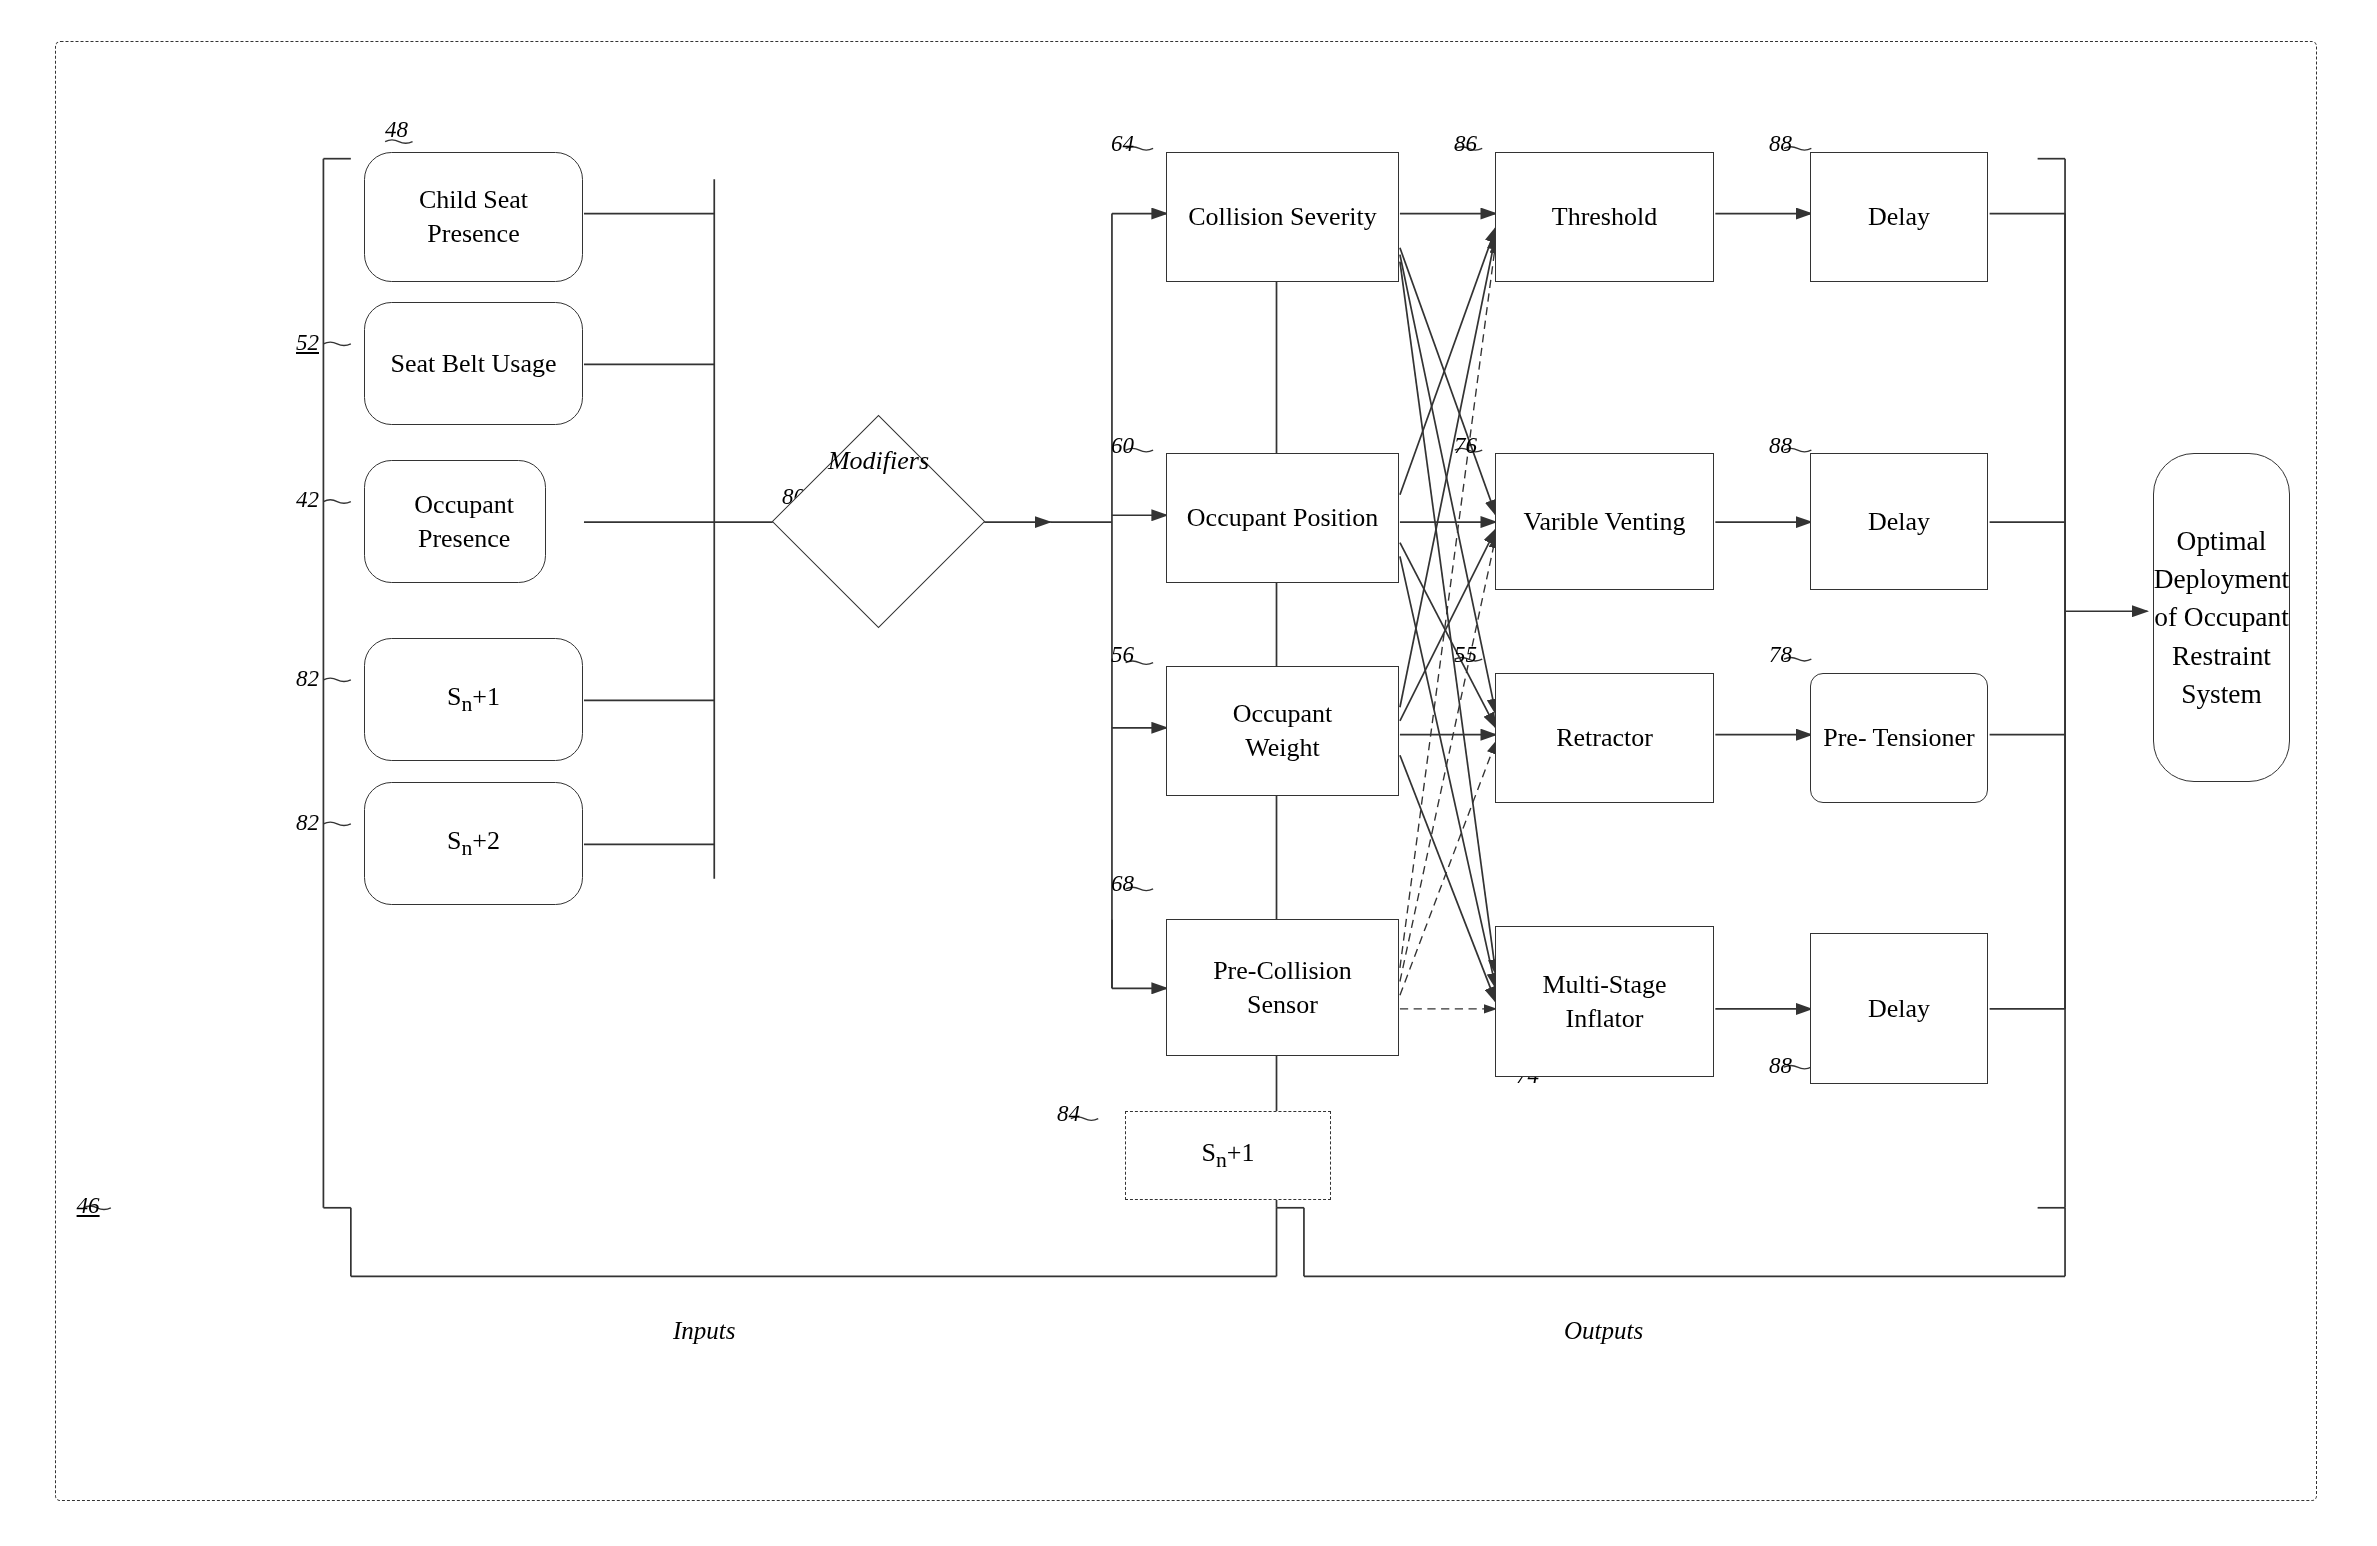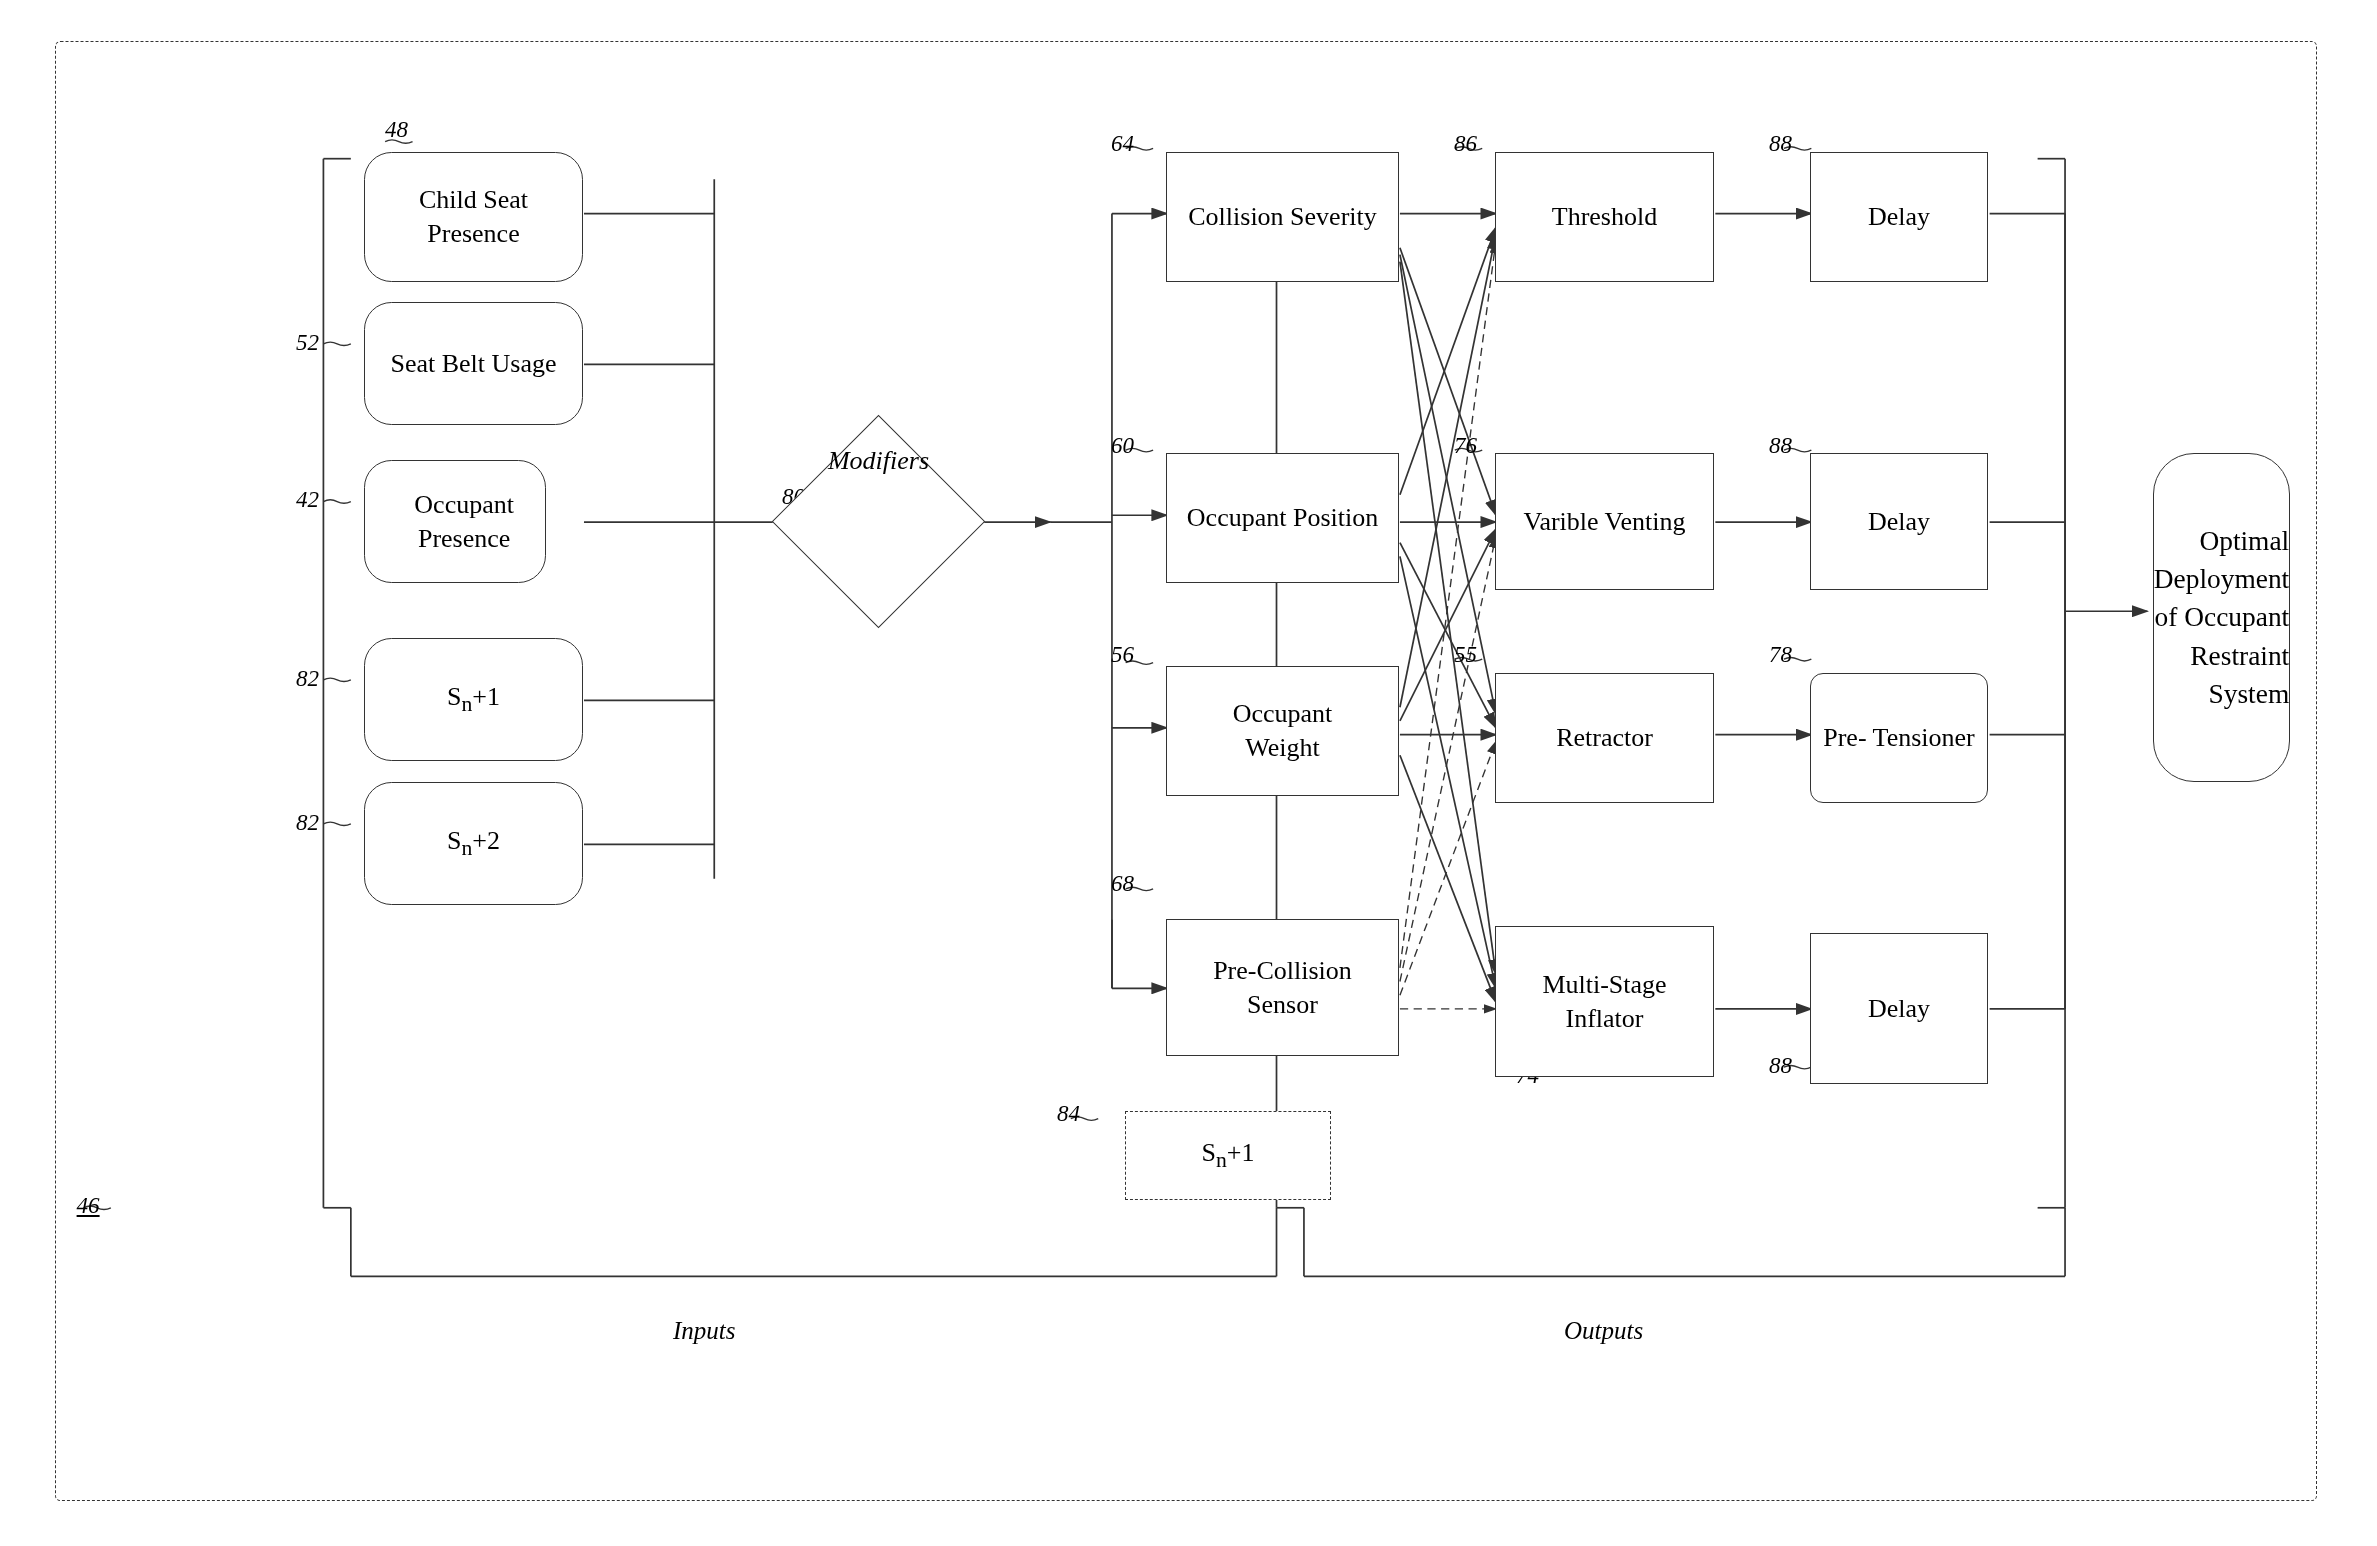--- a/index.html
+++ b/index.html
@@ -83,21 +83,21 @@
 
     
     .node-output {
       position: absolute;
       border: 1.4px solid #333;
       border-radius: 41px;
       background: #fff;
       display: flex;
       align-items: center;
       justify-content: center;
-      text-align: right;
+      text-align: center;
       font-size: 27.4px;
       line-height: 1.4;
       padding: 13.7px 20.6px;
     }
 
     
     .label {
       position: absolute;
       font-size: 25px;
       font-style: italic;
@@ -280,21 +280,21 @@
     <line x1="430" y1="1700" x2="430" y2="1800" stroke="#333" stroke-width="2.5"></line>
     <line x1="1780" y1="1700" x2="1780" y2="1800" stroke="#333" stroke-width="2.5"></line>
 
     <line x1="1820" y1="1800" x2="2930" y2="1800" stroke="#333" stroke-width="2.5"></line>
     <line x1="1820" y1="1700" x2="1820" y2="1800" stroke="#333" stroke-width="2.5"></line>
     <line x1="2930" y1="1700" x2="2930" y2="1800" stroke="#333" stroke-width="2.5"></line>
 
   </svg>
 
   <span class="ref-num" style="left:329px; top:75px;">48</span>
-  <span class="ref-num" style="left:240px; top:288px;">52</span>
+  <span class="ref-num" style="left:240px; top:288px;text-decoration:underline;">52</span>
   <span class="ref-num" style="left:240px; top:445px;">42</span>
   <span class="ref-num" style="left:240px; top:624px;">82</span>
   <span class="ref-num" style="left:240px; top:768px;">82</span>
   <span class="ref-num" style="left:726px; top:442px;">80</span>
   <span class="ref-num" style="left:1055px; top:89px;">64</span>
   <span class="ref-num" style="left:1055px; top:391px;">60</span>
   <span class="ref-num" style="left:1055px; top:600px;">56</span>
   <span class="ref-num" style="left:1055px; top:829px;">68</span>
   <span class="ref-num" style="left:1398px; top:89px;">86</span>
   <span class="ref-num" style="left:1398px; top:391px;">76</span>

